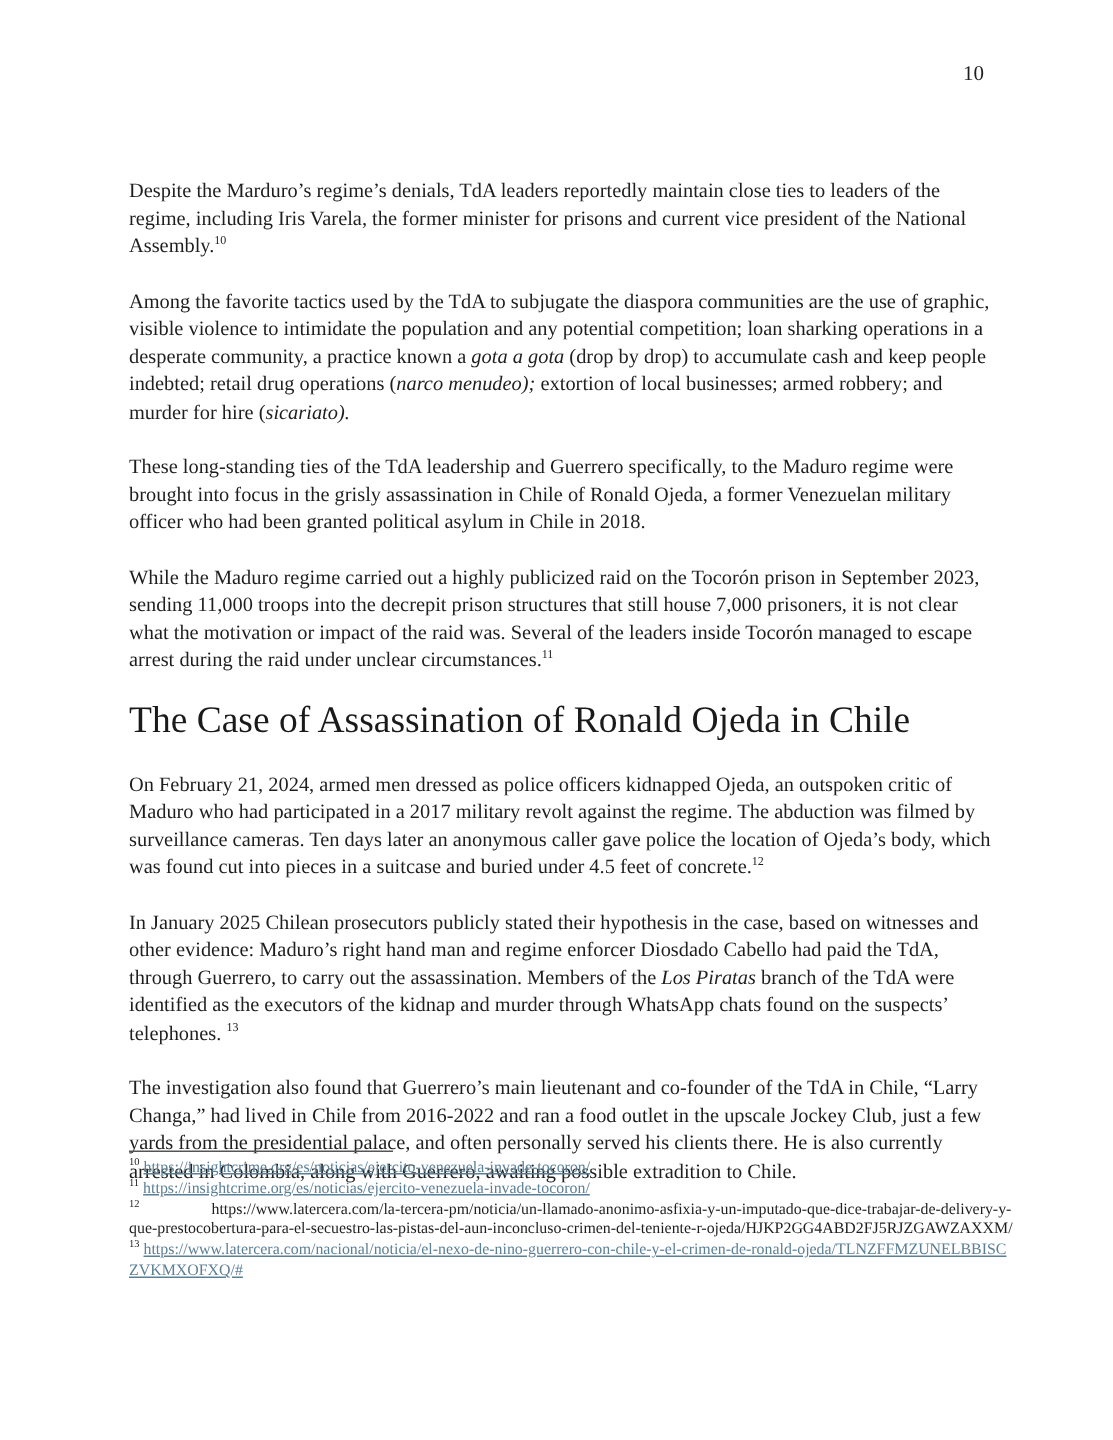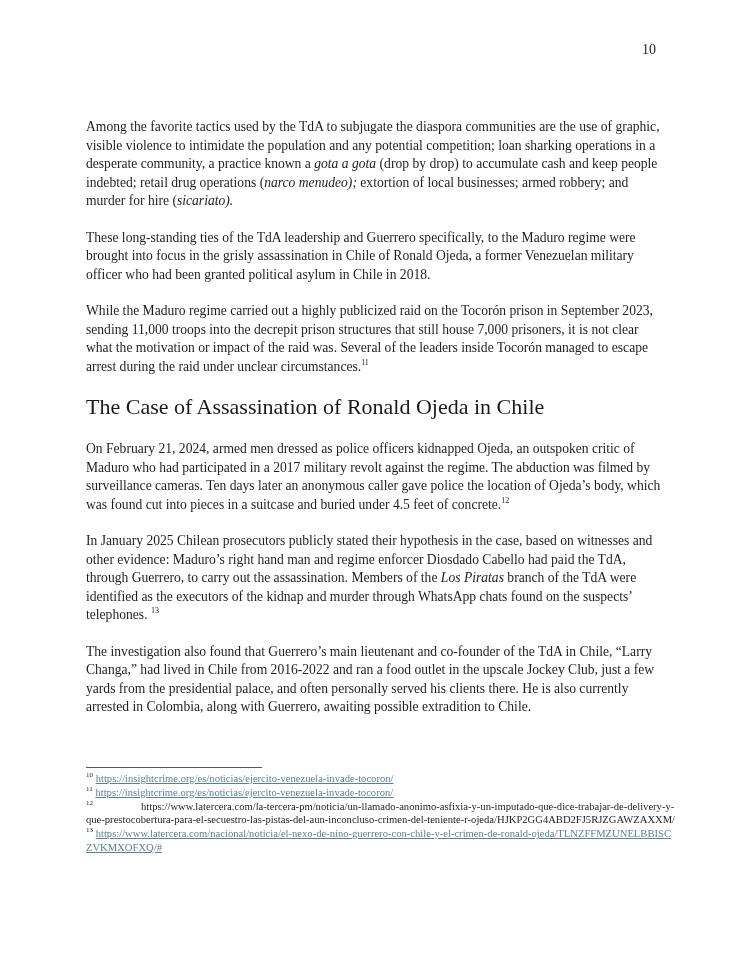--- a/index.html
+++ b/index.html
@@ -3,34 +3,35 @@
   <meta charset="utf-8">
   <style>
     html, body { margin: 0; padding: 0; background: #ffffff; }
     body { width: 742px; height: 960px; position: relative; overflow: hidden;
       font-family: "Liberation Serif", "DejaVu Serif", serif; color: #1e1e1e; }
     .page-number { position: absolute; top: 42px; right: 86px; font-size: 14px; }
     .content { position: absolute; left: 86px; top: 118px; width: 580px; }
     p.body { margin: 0 0 18px 0; font-size: 13.6px; line-height: 18.5px; }
     p.body i { font-style: italic; margin-top: 16px; }
     sup { font-size: 8px; line-height: 0; vertical-align: super; }
-    h2.section { font-weight: normal; font-size: 22px; margin: 18px 0 20px 0; line-height: 26px; color: #1a1a1a; }
+    h2.section { font-weight: normal; font-size: 25px; margin: 18px 0 20px 0; line-height: 26px; color: #1a1a1a; }
     .fn-rule { position: absolute; left: 86px; top: 767px; width: 176px; height: 1px; background: #555; }
     .footnotes { position: absolute; left: 86px; top: 772px; width: 590px; font-size: 10.6px; line-height: 13.8px; }
     .fn { margin: 0; word-break: break-all; }
     .fn sup { font-size: 7px; }
     .fn a { color: #5b7f95; text-decoration: underline; }
     .fn .plain { color: #1e1e1e; margin-left: 48px; }
   </style>
 </head>
 <body>
 
 <div class="page-number">10</div>
 
 <div class="content">
+  <p class="body"><span>Despite the Marduro’s regime’s denials, TdA leaders reportedly maintain close ties to leaders of the regime, including Iris Varela, the former minister for prisons and current vice president of the National Assembly.</span><sup>10</sup></p>
 
   <p class="body"><span>Among the favorite tactics used by the TdA to subjugate the diaspora communities are the use of graphic, visible violence to intimidate the population and any potential competition; loan sharking operations in a desperate community, a practice known a </span><i>gota a gota</i><span> (drop by drop) to accumulate cash and keep people indebted; retail drug operations (</span><i>narco menudeo);</i><span> extortion of local businesses; armed robbery; and murder for hire (</span><i>sicariato).</i></p>
 
   <p class="body"><span>These long-standing ties of the TdA leadership and Guerrero specifically, to the Maduro regime were brought into focus in the grisly assassination in Chile of Ronald Ojeda, a former Venezuelan military officer who had been granted political asylum in Chile in 2018.</span></p>
 
   <p class="body"><span>While the Maduro regime carried out a highly publicized raid on the Tocorón prison in September 2023, sending 11,000 troops into the decrepit prison structures that still house 7,000 prisoners, it is not clear what the motivation or impact of the raid was. Several of the leaders inside Tocorón managed to escape arrest during the raid under unclear circumstances.</span><sup>11</sup></p>
 
   <h2 class="section">The Case of Assassination of Ronald Ojeda in Chile</h2>
 
   <p class="body"><span>On February 21, 2024, armed men dressed as police officers kidnapped Ojeda, an outspoken critic of Maduro who had participated in a 2017 military revolt against the regime. The abduction was filmed by surveillance cameras. Ten days later an anonymous caller gave police the location of Ojeda’s body, which was found cut into pieces in a suitcase and buried under 4.5 feet of concrete.</span><sup>12</sup></p>

